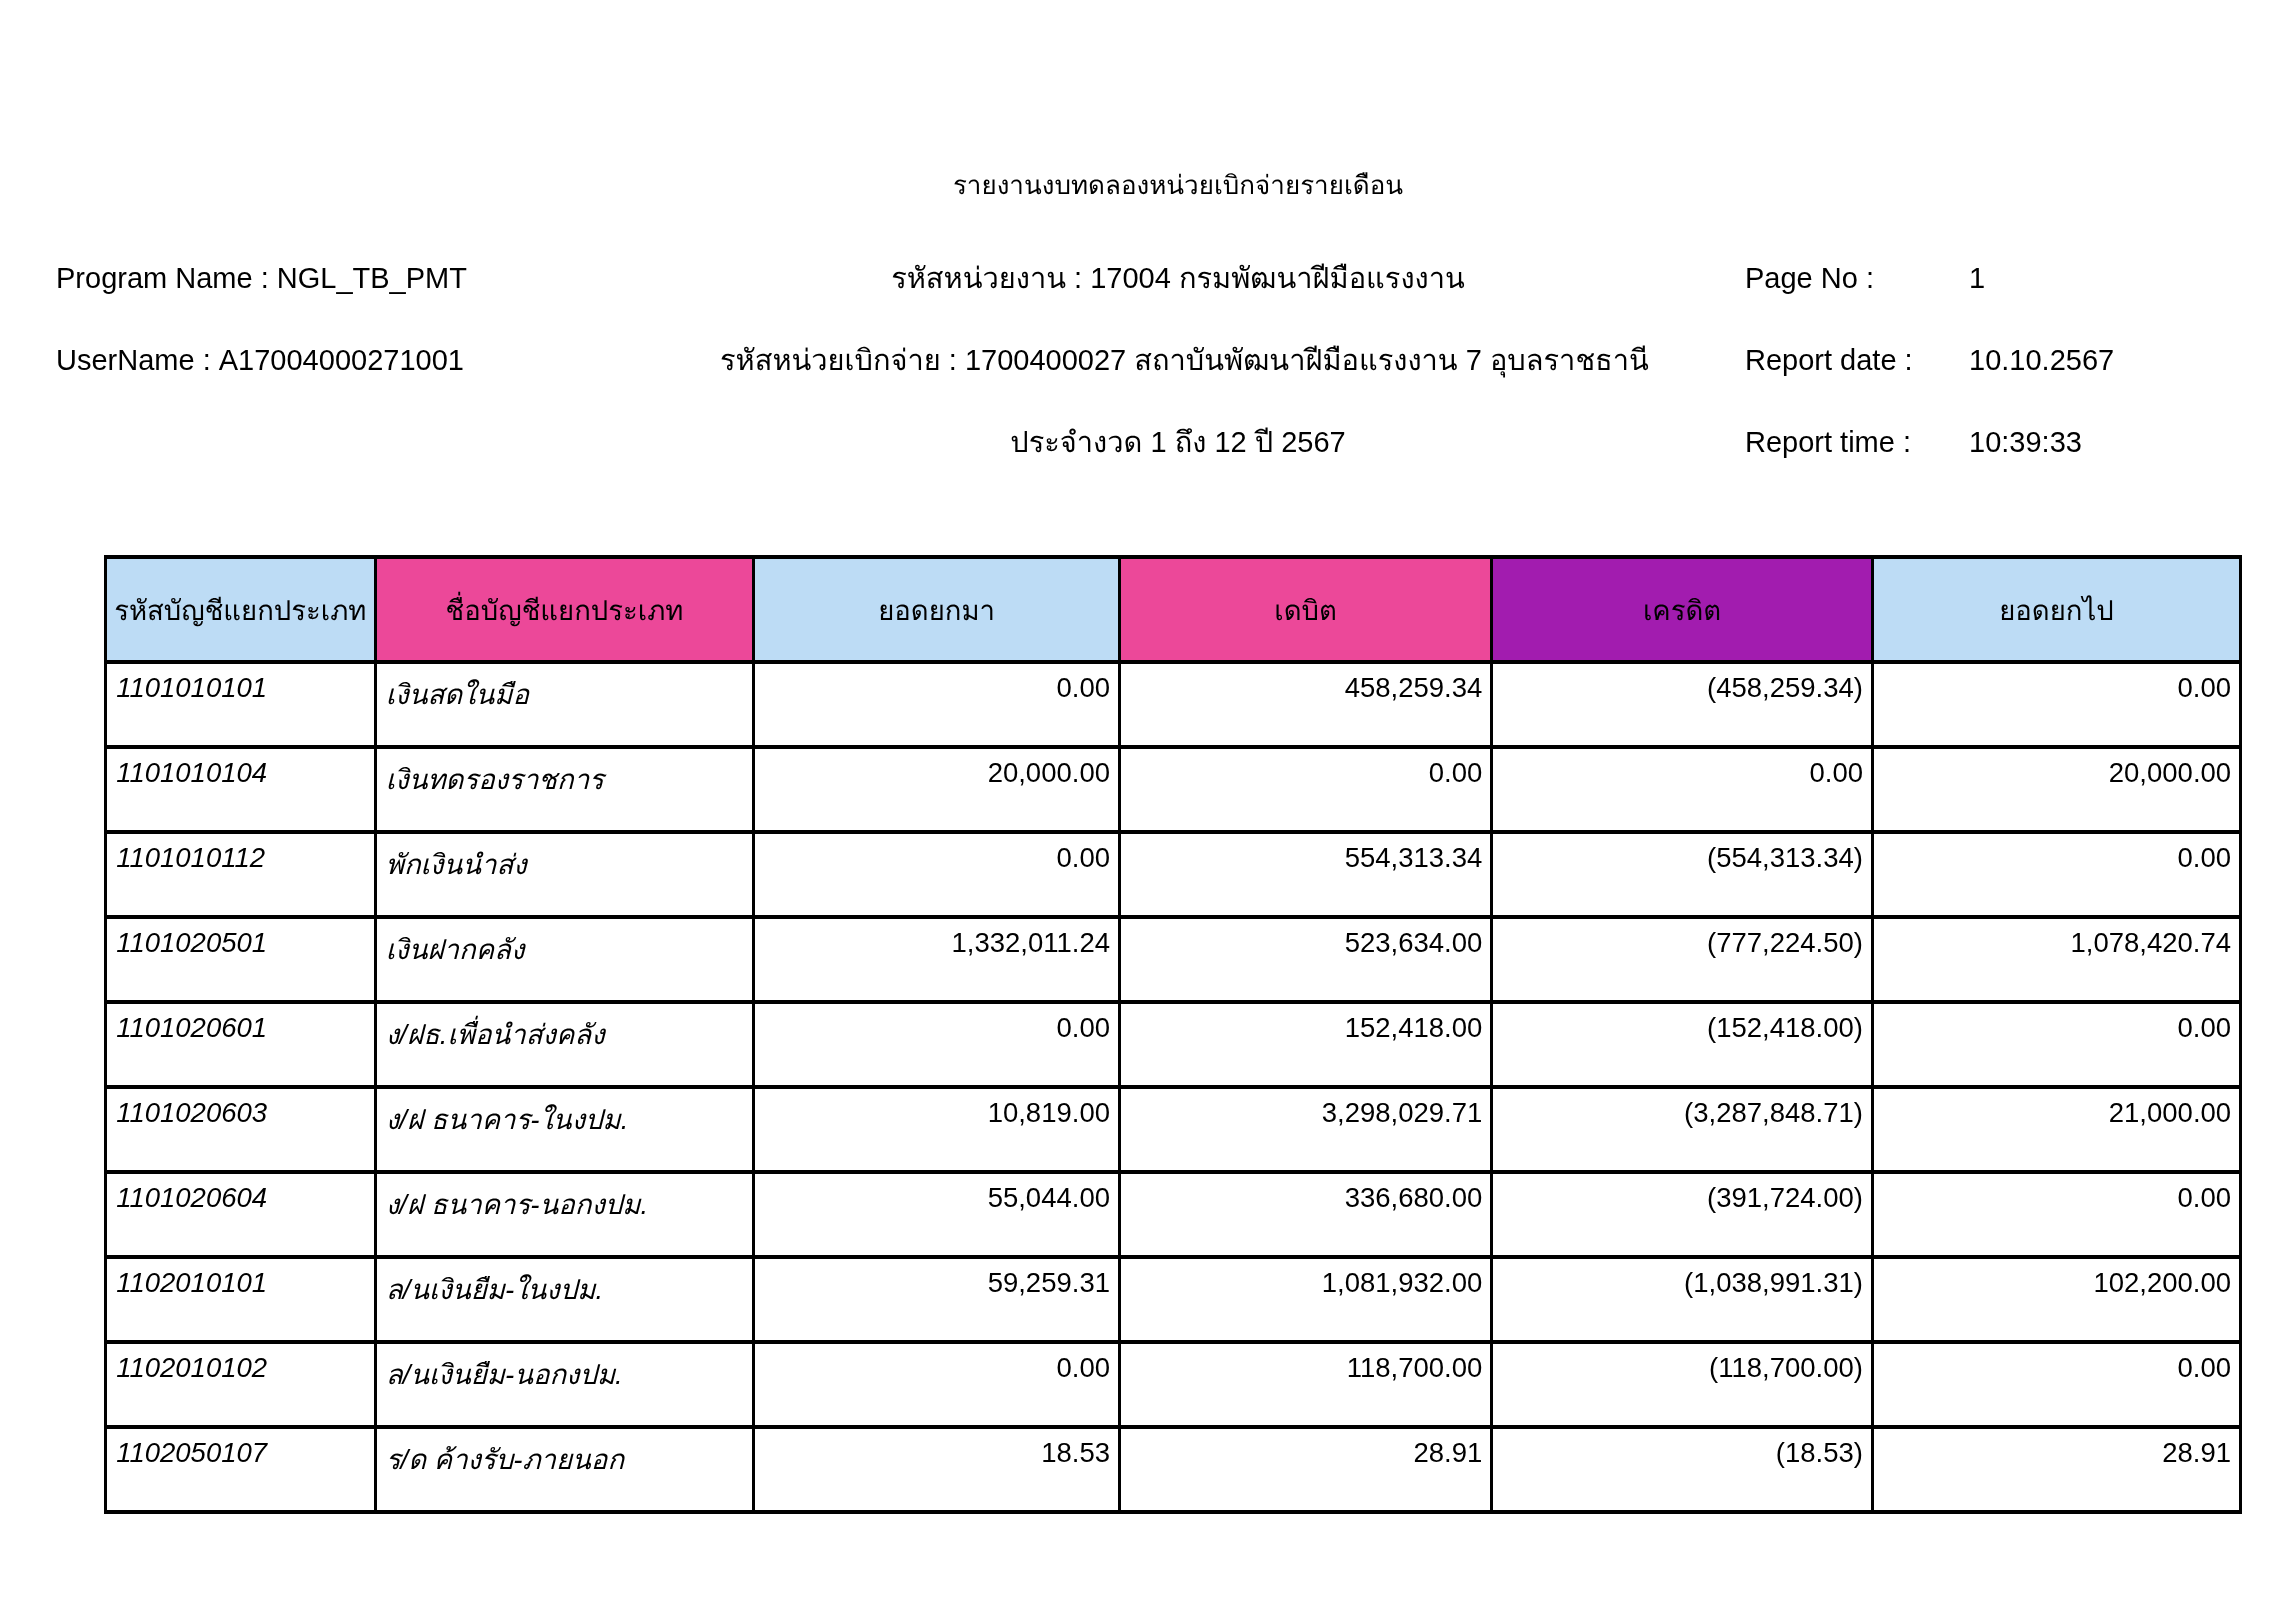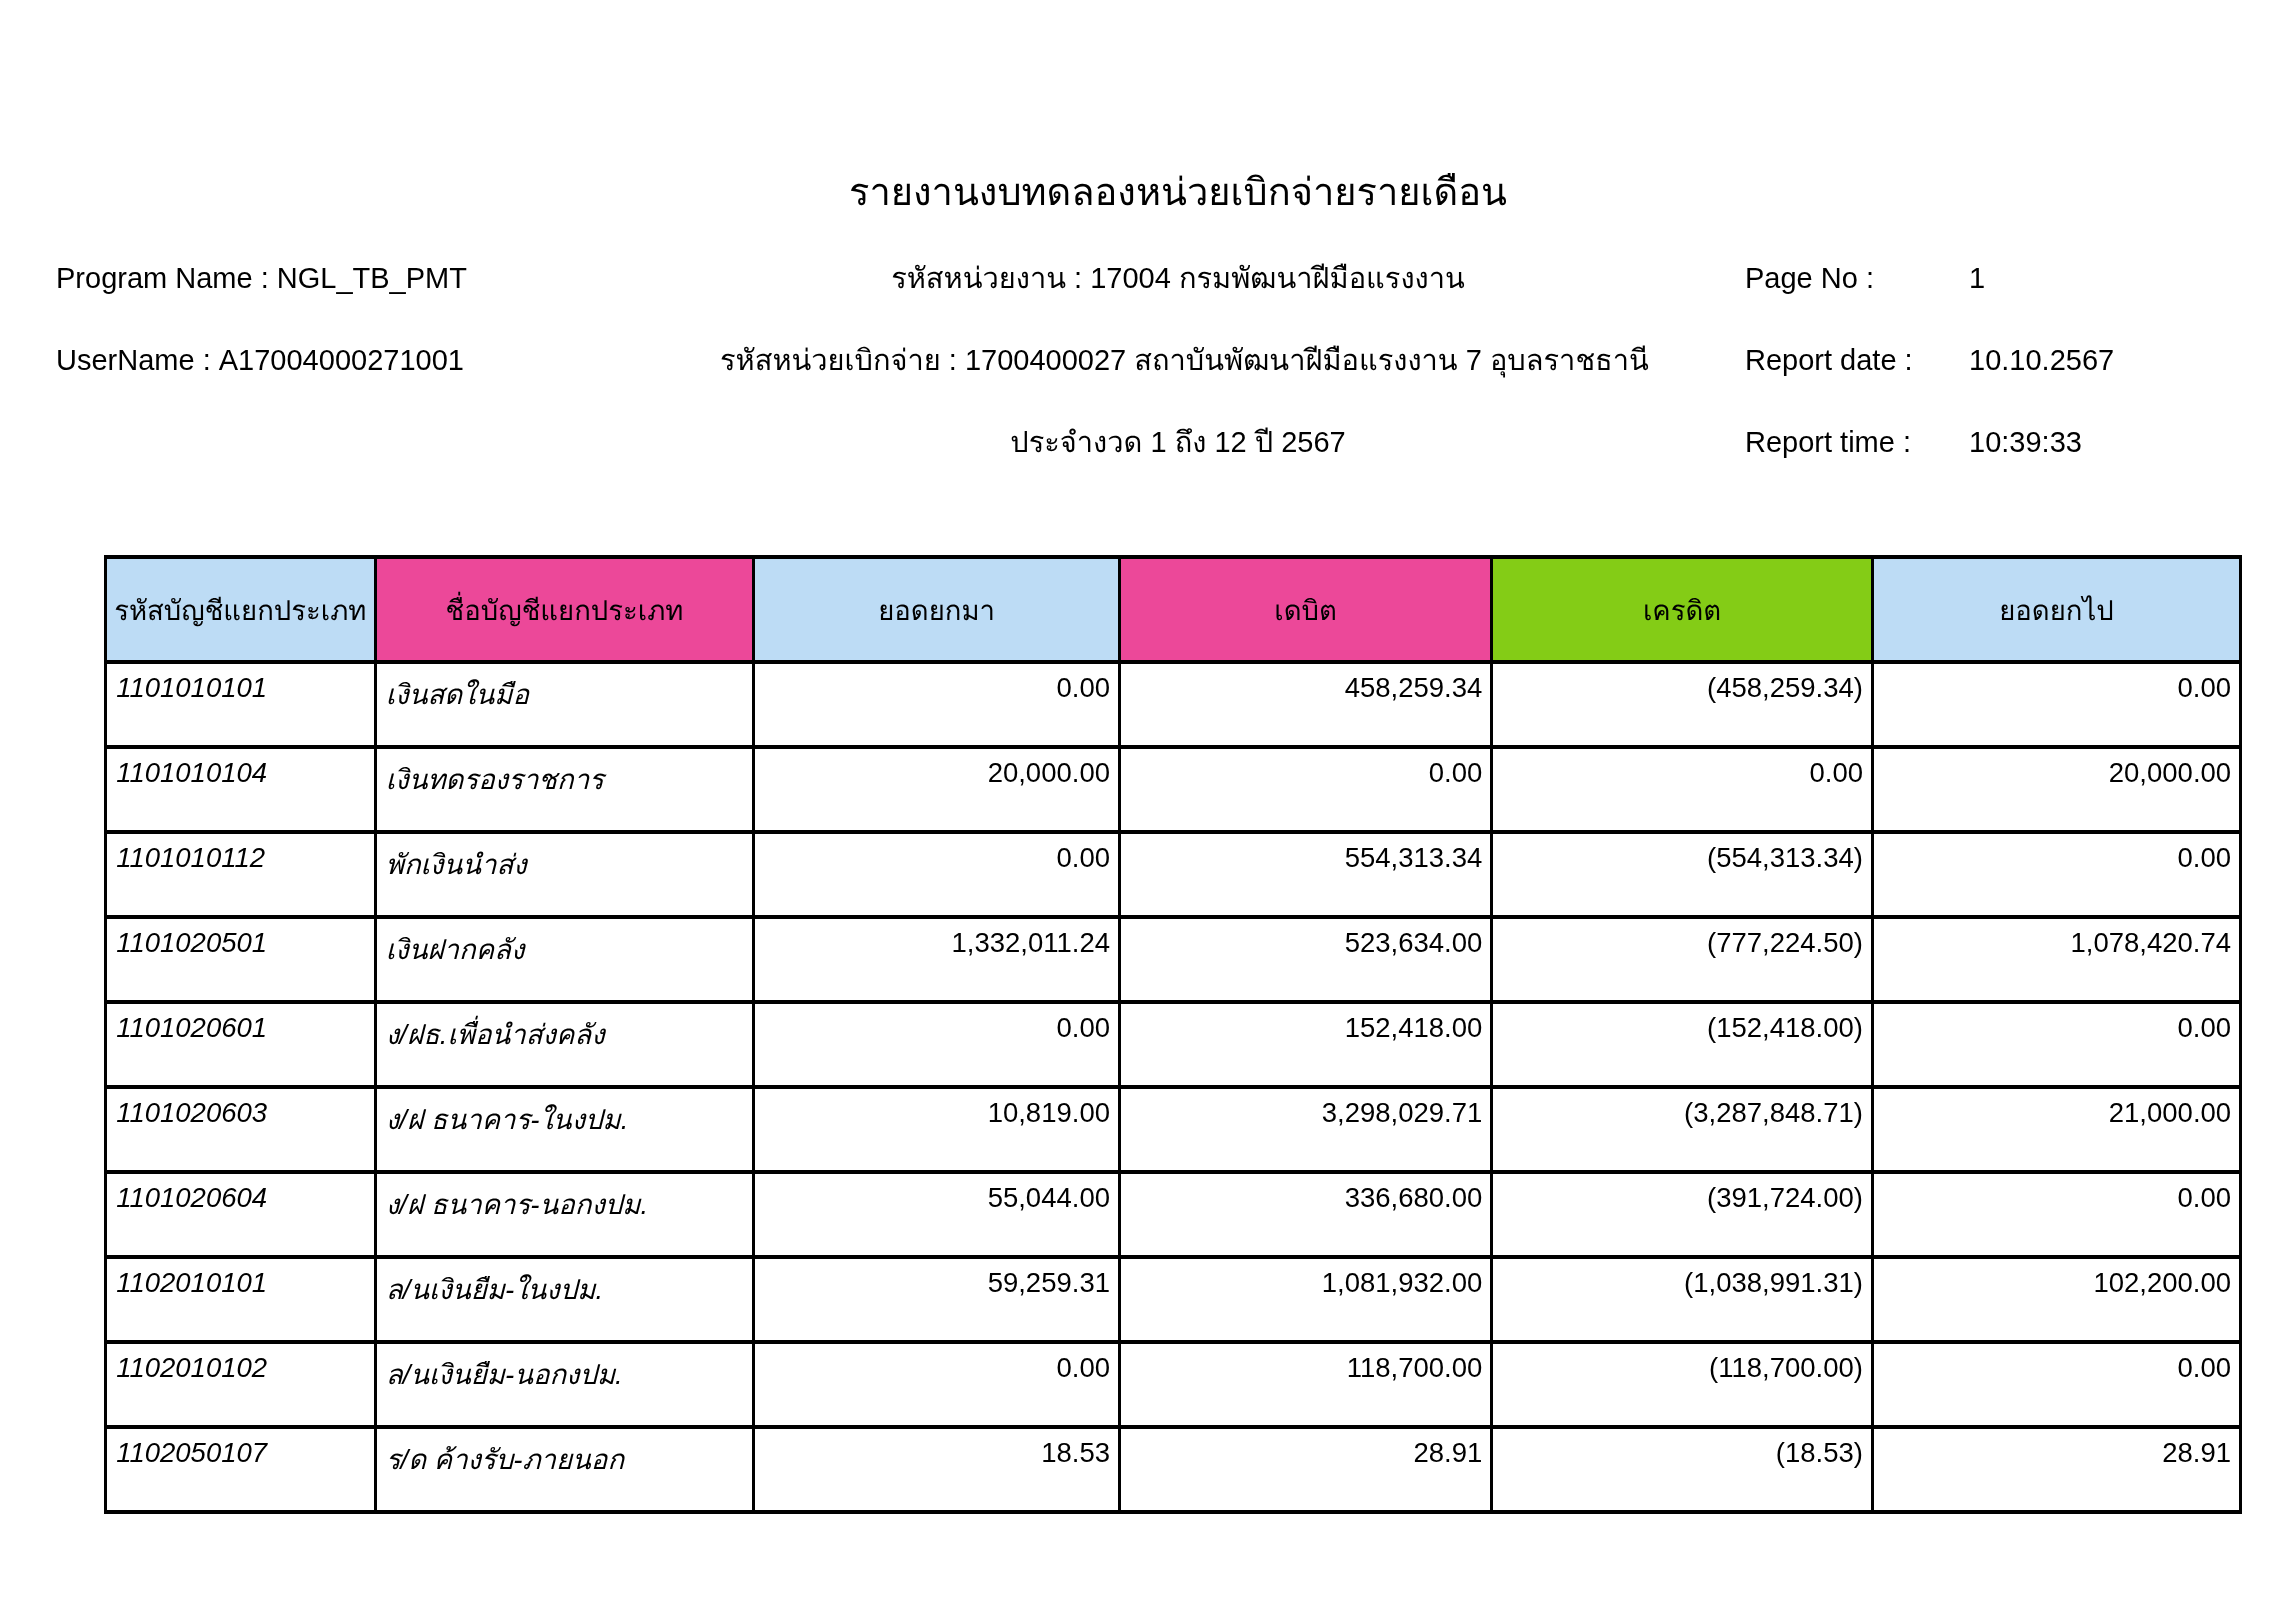--- a/index.html
+++ b/index.html
@@ -6,21 +6,21 @@
   html,body { background:#ffffff; }
   body { font-family:"Liberation Sans","DejaVu Sans",sans-serif; color:#000; }
   .page {
     position:relative;
     width:2295px; height:1622px;
     background:#ffffff;
     overflow:hidden;
   }
   .report-title {
     position:absolute; top:169px; left:720px; width:916px;
-    text-align:center; font-size:38px; line-height:1.25; font-weight:400;
+    text-align:center; font-size:26px; line-height:1.25; font-weight:400;
   }
   .hline { position:absolute; font-size:29px; line-height:1.25; white-space:nowrap; }
   .l1 { top:260px; } .l2 { top:342px; } .l3 { top:424px; }
   .left-col   { left:56px; }
   .mid-col    { left:720px; width:916px; text-align:center; }
   .right-lbl  { left:1745px; }
   .right-val  { left:1969px; }
   .tbl-wrap { position:absolute; left:56px; top:555px; width:2186px;padding-left:48px; }
   table {
     width:100%; border-collapse:collapse; table-layout:fixed;
@@ -76,21 +76,21 @@
         <col class="c4">
           <col class="c5">
           <col class="c6">
       </colgroup>
       <thead>
         <tr>
             <th style="background: rgb(189, 220, 245);">รหัสบัญชีแยกประเภท</th>
             <th style="background: #ec4899;">ชื่อบัญชีแยกประเภท</th>
             <th style="background: rgb(189, 220, 245);">ยอดยกมา</th>
             <th style="background: #ec4899;">เดบิต</th>
-            <th style="background: #84cc16;">เครดิต</th>
+            <th style="background: #a21caf;">เครดิต</th>
             <th style="background: rgb(189, 220, 245);">ยอดยกไป</th>
           </tr>
       </thead>
       <tbody>
           <tr>
             <td class="txt">1101010101</td>
             <td class="txt">เงินสดในมือ</td>
             <td class="num">0.00</td>
             <td class="num">458,259.34</td>
             <td class="num">(458,259.34)</td>

